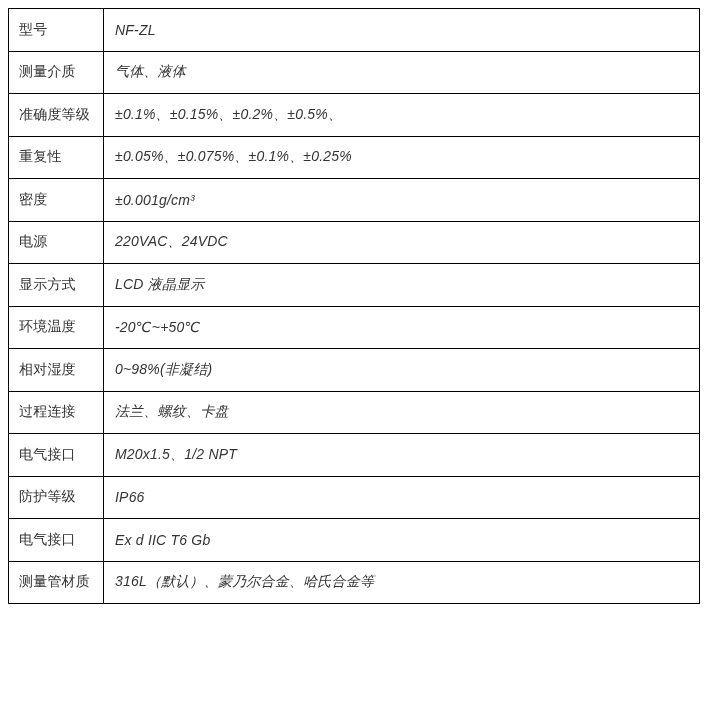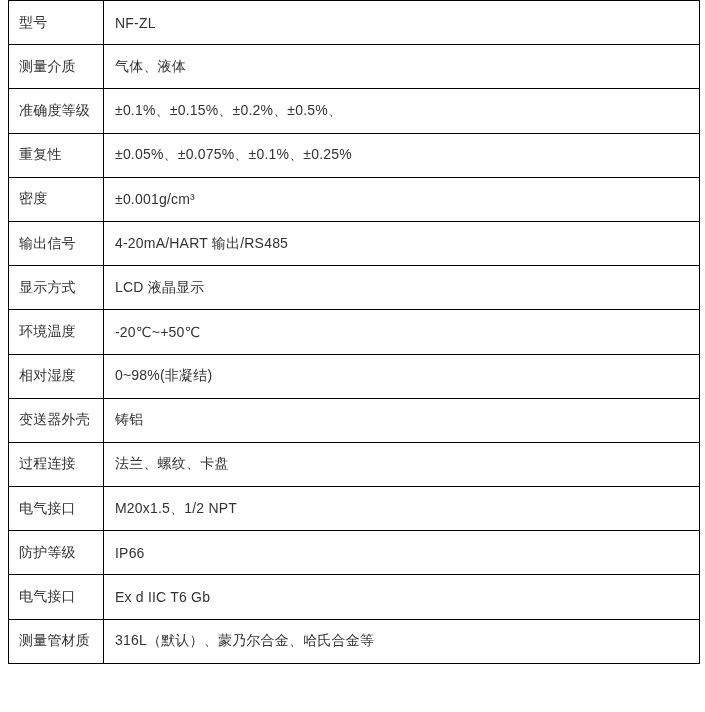--- a/index.html
+++ b/index.html
@@ -10,41 +10,42 @@
   body {
     width: 705px;
     height: 712px;
     position: relative;
     font-family: "Liberation Sans", "DejaVu Sans", sans-serif;
     -webkit-font-smoothing: antialiased;
   }
   table.spec-table {
     position: absolute;
     left: 8px;
-    top: 0;
+    top: 8px;
     width: 692px;
-    height: 664px;
+    height: 596px;
     border-collapse: collapse;
     table-layout: fixed;
   }
   table.spec-table td {
     border: 1px solid var(--border-color, #000000);
     font-size: 14px;
     color: var(--text-color, #333333);
     vertical-align: middle;
     white-space: nowrap;
     overflow: hidden;
     letter-spacing: 0.2px;
   }
   td.label-cell {
     width: 95px;
     padding: 0 4px 0 10px;
   }
   td.value-cell {
     padding: 0 6px 0 11px;
+    font-style: italic;
   }
 </style>
 </head>
 <body>
 
 <table class="spec-table">
   <colgroup>
     <col style="width:95px">
     <col>
   </colgroup>
@@ -63,38 +64,34 @@
       </tr>
       <tr>
         <td class="label-cell">重复性</td>
         <td class="value-cell">±0.05%、±0.075%、±0.1%、±0.25%</td>
       </tr>
       <tr>
         <td class="label-cell">密度</td>
         <td class="value-cell">±0.001g/cm³</td>
       </tr>
       <tr>
-        <td class="label-cell">输出信号</td>
-        <td class="value-cell">4-20mA/HART 输出/RS485</td>
+        <td class="label-cell">电源</td>
+        <td class="value-cell">220VAC、24VDC</td>
       </tr>
       <tr>
         <td class="label-cell">显示方式</td>
         <td class="value-cell">LCD 液晶显示</td>
       </tr>
       <tr>
         <td class="label-cell">环境温度</td>
         <td class="value-cell">-20℃~+50℃</td>
       </tr>
       <tr>
         <td class="label-cell">相对湿度</td>
         <td class="value-cell">0~98%(非凝结)</td>
-      </tr>
-      <tr>
-        <td class="label-cell">变送器外壳</td>
-        <td class="value-cell">铸铝</td>
       </tr>
       <tr>
         <td class="label-cell">过程连接</td>
         <td class="value-cell">法兰、螺纹、卡盘</td>
       </tr>
       <tr>
         <td class="label-cell">电气接口</td>
         <td class="value-cell">M20x1.5、1/2 NPT</td>
       </tr>
       <tr>

